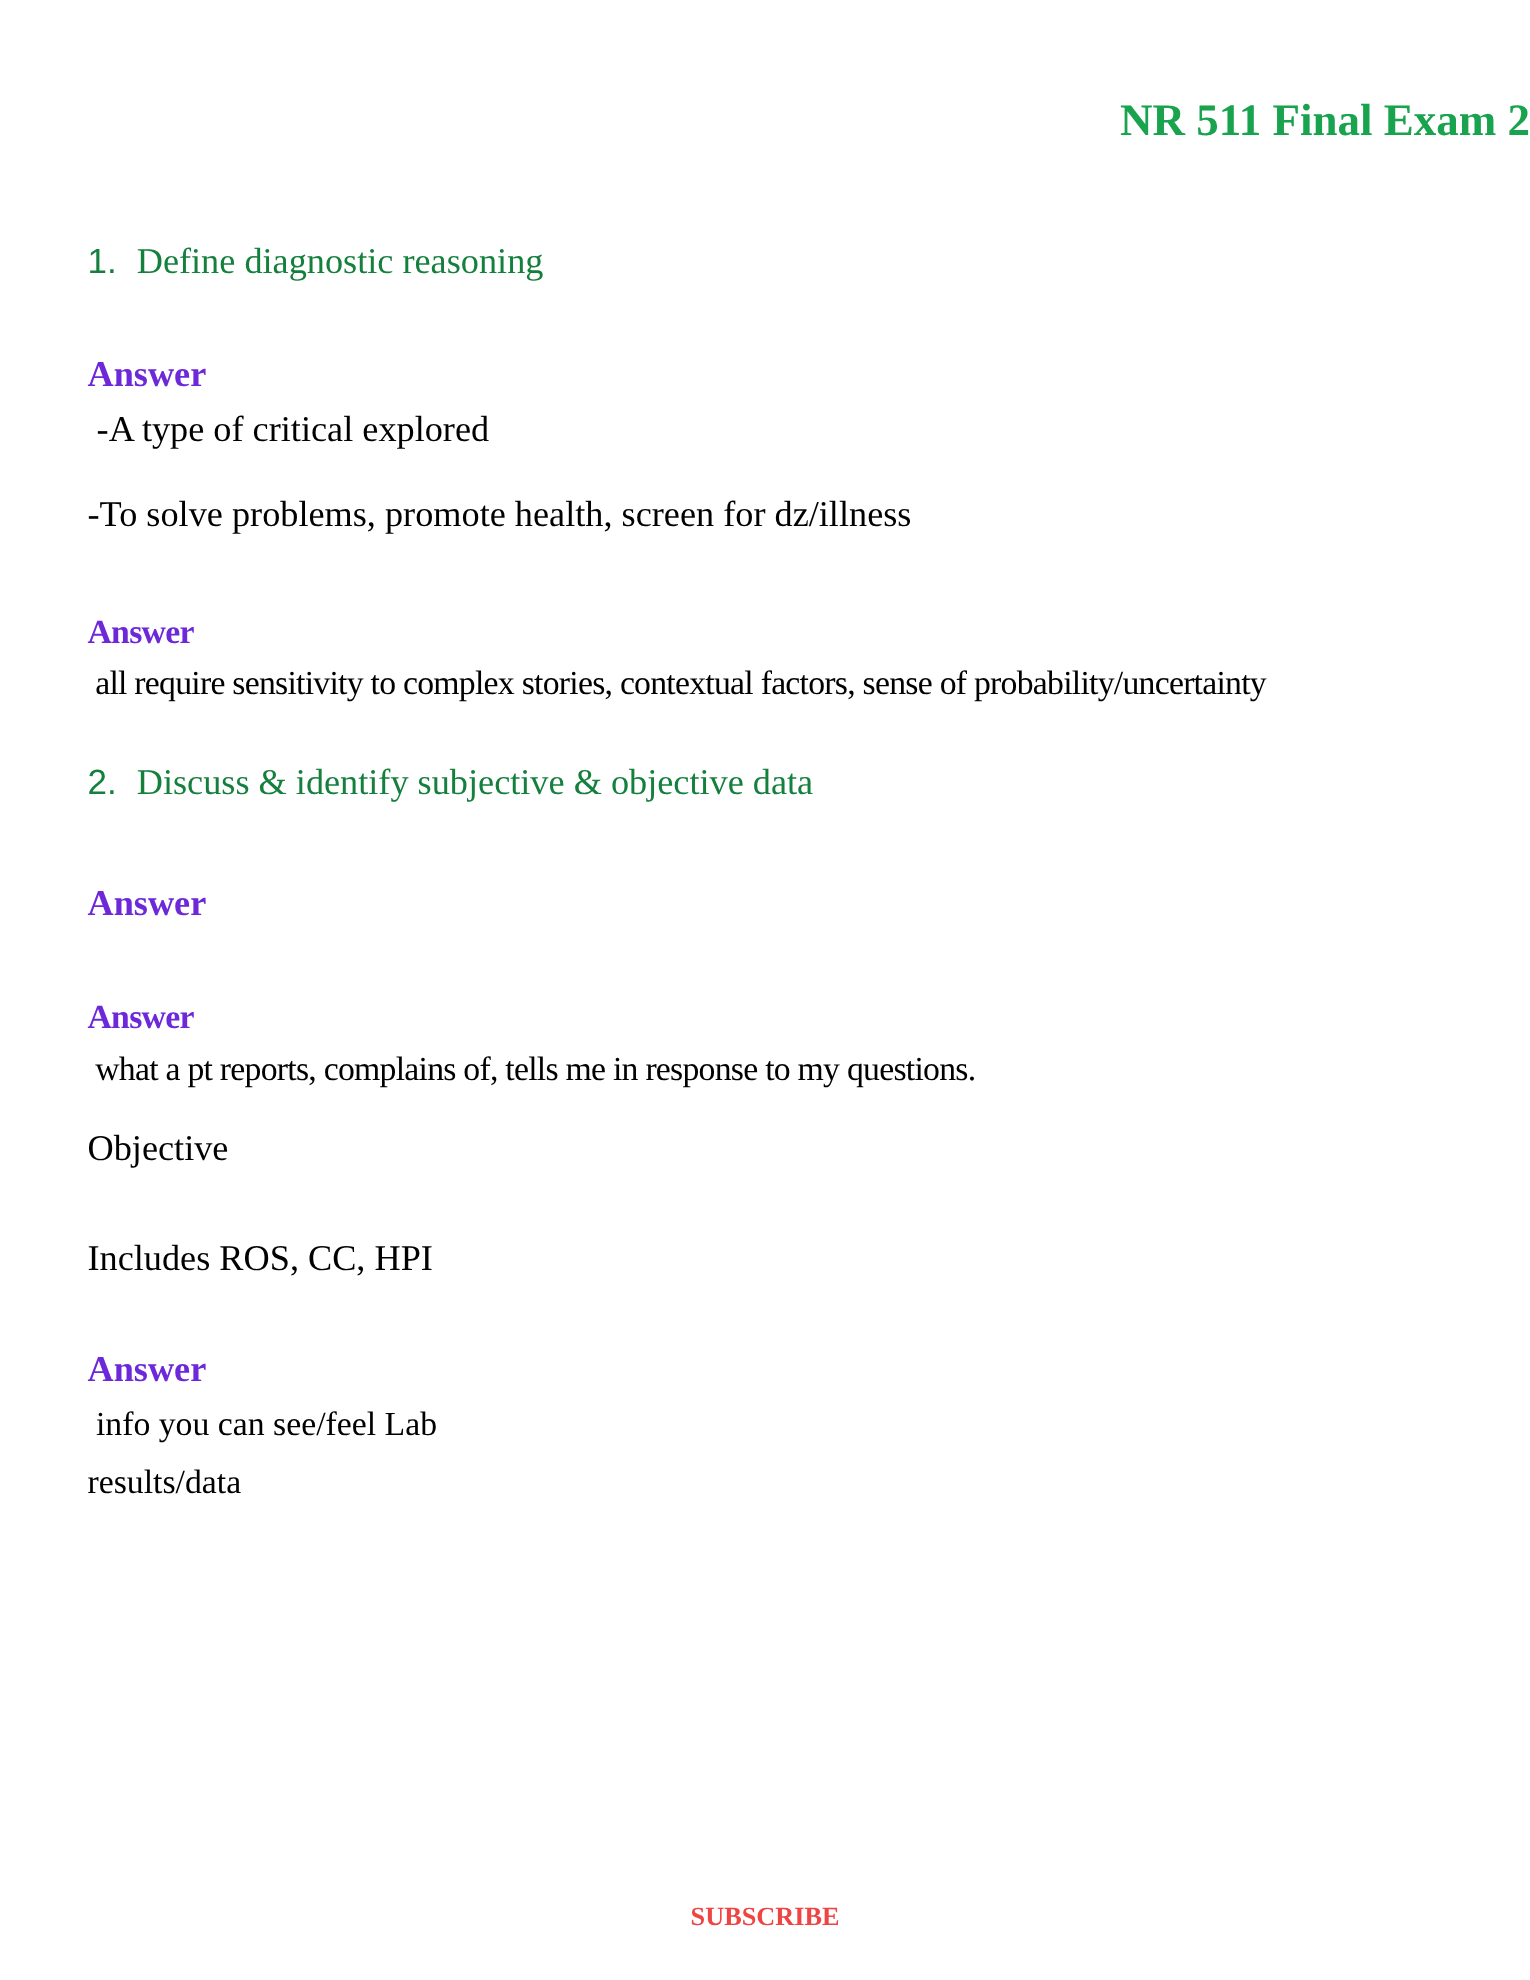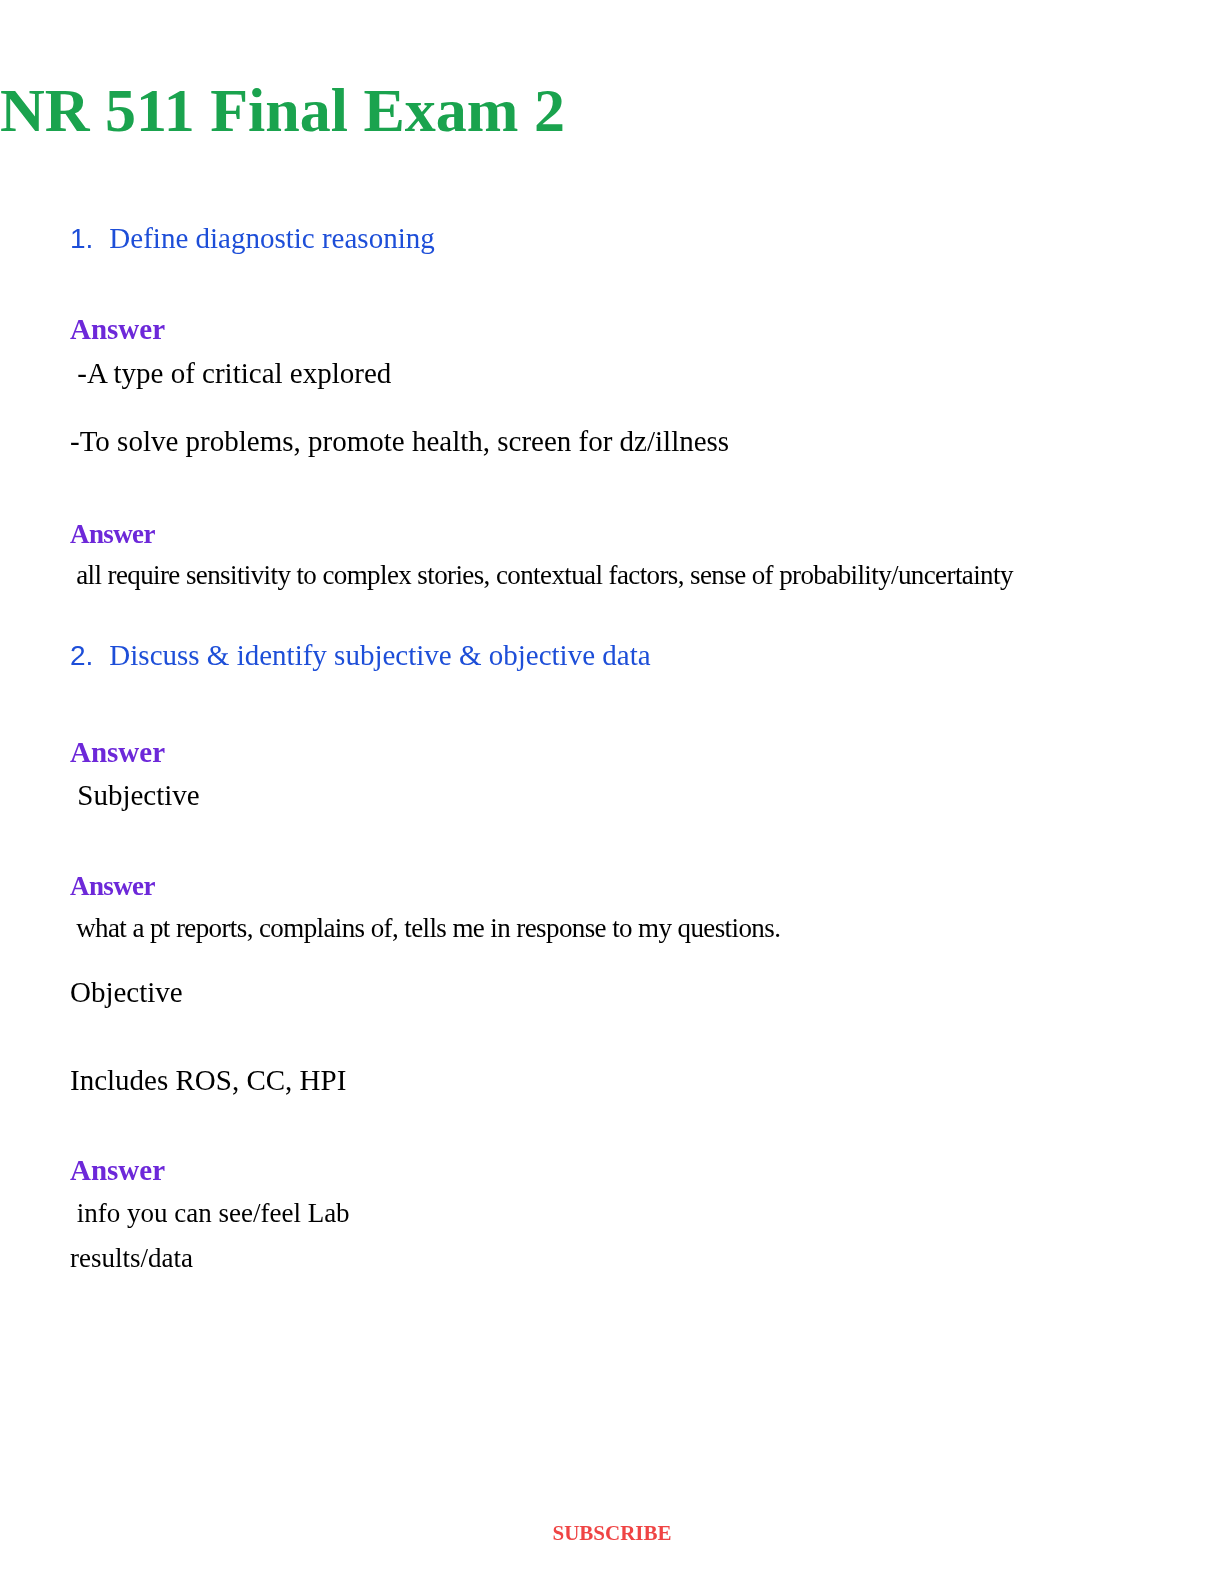--- a/index.html
+++ b/index.html
@@ -12,32 +12,32 @@
     width: 1224px;
     height: 1584px;
     margin: 0 auto;
     background: #ffffff;
     overflow: hidden;
     font-family: "Liberation Serif", serif;
     color: #000000;
   }
   .doc-title {
     margin: 75px 0 0 0;
-    text-align: left;
-    font-size: 62px;
+    text-align: right;
+    font-size: 36px;
     font-weight: bold;
     color: #1aa34e;
     font-family: "Liberation Serif", serif;
   }
   .content {
     padding: 0 60px 0 70px;
   }
   .question {
     font-size: 29px;
-    color: #1d4ed8;
+    color: #15803d;
   }
   .q-num {
     display: inline-block;
     font-family: "Liberation Sans", sans-serif;
     font-size: 28px;
     margin-right: 16px;
   }
   .q-text {
     font-family: "Liberation Serif", serif;
   }
@@ -96,21 +96,20 @@
     <div class="answer-label condensed" style="margin-top:59px">Answer</div>
 
     <div class="body-text condensed" style="margin-top:10px"> all require sensitivity to complex stories, contextual factors, sense of probability/uncertainty</div>
 
     <div class="question" style="margin-top:47px">
       <span class="q-num">2.</span><span class="q-text">Discuss &amp; identify subjective &amp; objective data</span>
     </div>
 
     <div class="answer-label" style="margin-top:64px">Answer</div>
 
-    <div class="body-text" style="margin-top:8px"> Subjective</div>
 
     <div class="answer-label condensed" style="margin-top:58px">Answer</div>
 
     <div class="body-text condensed" style="margin-top:10px"> what a pt reports, complains of, tells me in response to my questions.</div>
 
     <div class="body-text" style="margin-top:29px">Objective</div>
 
     <div class="body-text" style="margin-top:52px">Includes ROS, CC, HPI</div>
 
     <div class="answer-label" style="margin-top:55px">Answer</div>

